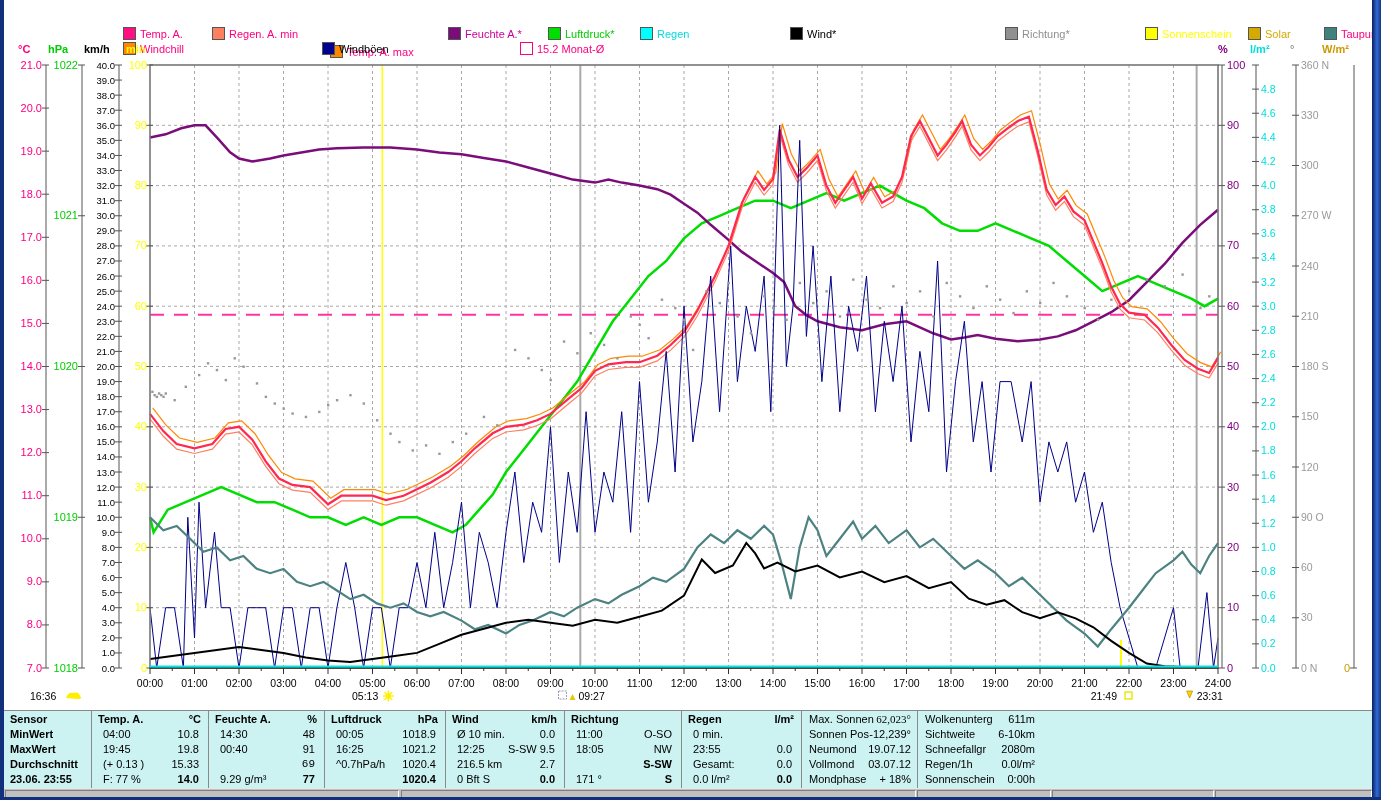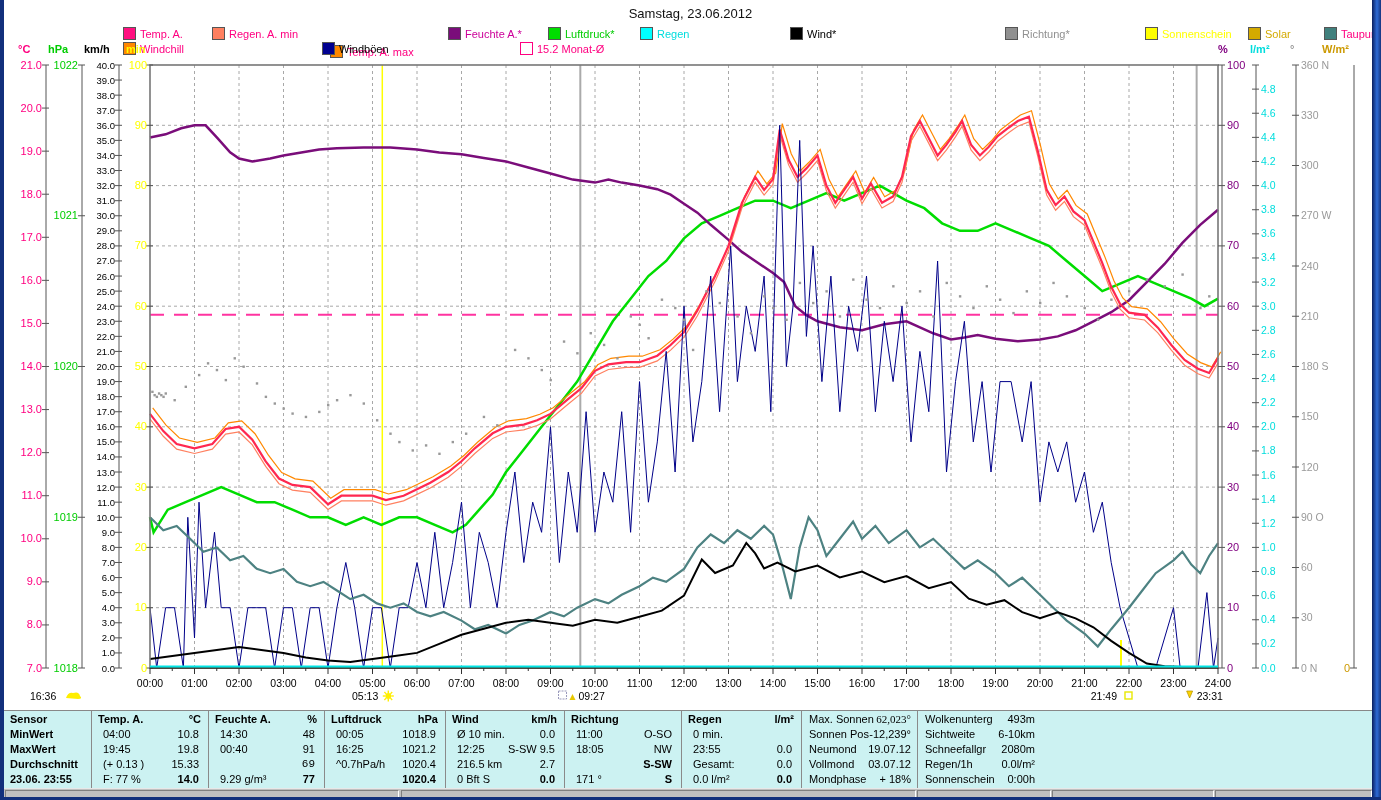--- a/index.html
+++ b/index.html
@@ -18,21 +18,20 @@
   .status-seg{position:absolute;top:1px;height:6px;background:#c0c0c0;border:1px solid;border-color:#808080 #ffffff #ffffff #808080;}
 </style>
 </head>
 <body>
 <div id="app">
 
 <div class="border-strip" style="left:0;top:0;width:4px;height:800px;background:#12307c;"></div>
 <div class="border-strip" style="left:1372px;top:0;width:9px;height:800px;background:linear-gradient(90deg,#0a1e5e,#2e6bd6 55%,#16347e);"></div>
 <div class="border-strip" style="left:0;top:797px;width:1381px;height:3px;background:#12307c;"></div>
 
-<div id="title">Samstag, 23.06.2012</div>
 <div id="legend">
       <div class="legend-item" style="left: 123px; top: 27px; color: rgb(255, 0, 128);"><span class="legend-box" style="background: rgb(255, 16, 128);"></span><span>Temp. A.</span></div>
       <div class="legend-item" style="left: 212px; top: 27px; color: rgb(255, 0, 128);"><span class="legend-box" style="background: rgb(255, 128, 96);"></span><span>Regen. A. min</span></div>
       <div class="legend-item" style="left: 330px; top: 27px; color: rgb(255, 0, 128); margin-top: 18px;"><span class="legend-box" style="background: rgb(255, 136, 0);"></span><span>Temp. A. max</span></div>
       <div class="legend-item" style="left: 448px; top: 27px; color: rgb(204, 0, 153);"><span class="legend-box" style="background: rgb(122, 13, 122);"></span><span>Feuchte A.*</span></div>
       <div class="legend-item" style="left: 548px; top: 27px; color: rgb(0, 204, 0);"><span class="legend-box" style="background: rgb(0, 221, 0);"></span><span>Luftdruck*</span></div>
       <div class="legend-item" style="left: 640px; top: 27px; color: rgb(0, 221, 221);"><span class="legend-box" style="background: rgb(0, 255, 255);"></span><span>Regen</span></div>
       <div class="legend-item" style="left: 790px; top: 27px; color: rgb(0, 0, 0);"><span class="legend-box" style="background: rgb(0, 0, 0);"></span><span>Wind*</span></div>
       <div class="legend-item" style="left: 1005px; top: 27px; color: rgb(144, 144, 144);"><span class="legend-box" style="background: rgb(144, 144, 144);"></span><span>Richtung*</span></div>
       <div class="legend-item" style="left: 1145px; top: 27px; color: rgb(255, 255, 0);"><span class="legend-box" style="background: rgb(255, 255, 0);"></span><span>Sonnenschein</span></div>
@@ -620,21 +619,21 @@
       <div class="tcell" style="left: 805px; top: 1px; width: 102px; text-align: right; font-family: Liberation Serif, serif;">62,023°</div>
       <div class="tcell" style="left: 805px; top: 16px; width: 78px;">Sonnen Pos</div>
       <div class="tcell" style="left: 805px; top: 16px; width: 102px; text-align: right;">-12,239°</div>
       <div class="tcell" style="left: 805px; top: 31px; width: 78px;">Neumond</div>
       <div class="tcell" style="left: 805px; top: 31px; width: 102px; text-align: right;">19.07.12</div>
       <div class="tcell" style="left: 805px; top: 46px; width: 78px;">Vollmond</div>
       <div class="tcell" style="left: 805px; top: 46px; width: 102px; text-align: right;">03.07.12</div>
       <div class="tcell" style="left: 805px; top: 61px; width: 78px;">Mondphase</div>
       <div class="tcell" style="left: 805px; top: 61px; width: 102px; text-align: right;">+ 18%</div>
       <div class="tcell" style="left: 921px; top: 1px; width: 92px;">Wolkenunterg</div>
-      <div class="tcell" style="left: 921px; top: 1px; width: 110px; text-align: right;">493m</div>
+      <div class="tcell" style="left: 921px; top: 1px; width: 110px; text-align: right;">611m</div>
       <div class="tcell" style="left: 921px; top: 16px; width: 92px;">Sichtweite</div>
       <div class="tcell" style="left: 921px; top: 16px; width: 110px; text-align: right;">6-10km</div>
       <div class="tcell" style="left: 921px; top: 31px; width: 92px;">Schneefallgr</div>
       <div class="tcell" style="left: 921px; top: 31px; width: 110px; text-align: right;">2080m</div>
       <div class="tcell" style="left: 921px; top: 46px; width: 92px;">Regen/1h</div>
       <div class="tcell" style="left: 921px; top: 46px; width: 110px; text-align: right;">0.0l/m²</div>
       <div class="tcell" style="left: 921px; top: 61px; width: 92px;">Sonnenschein</div>
       <div class="tcell" style="left: 921px; top: 61px; width: 110px; text-align: right;">0:00h</div>
     </div>
 <div id="statusbar">

